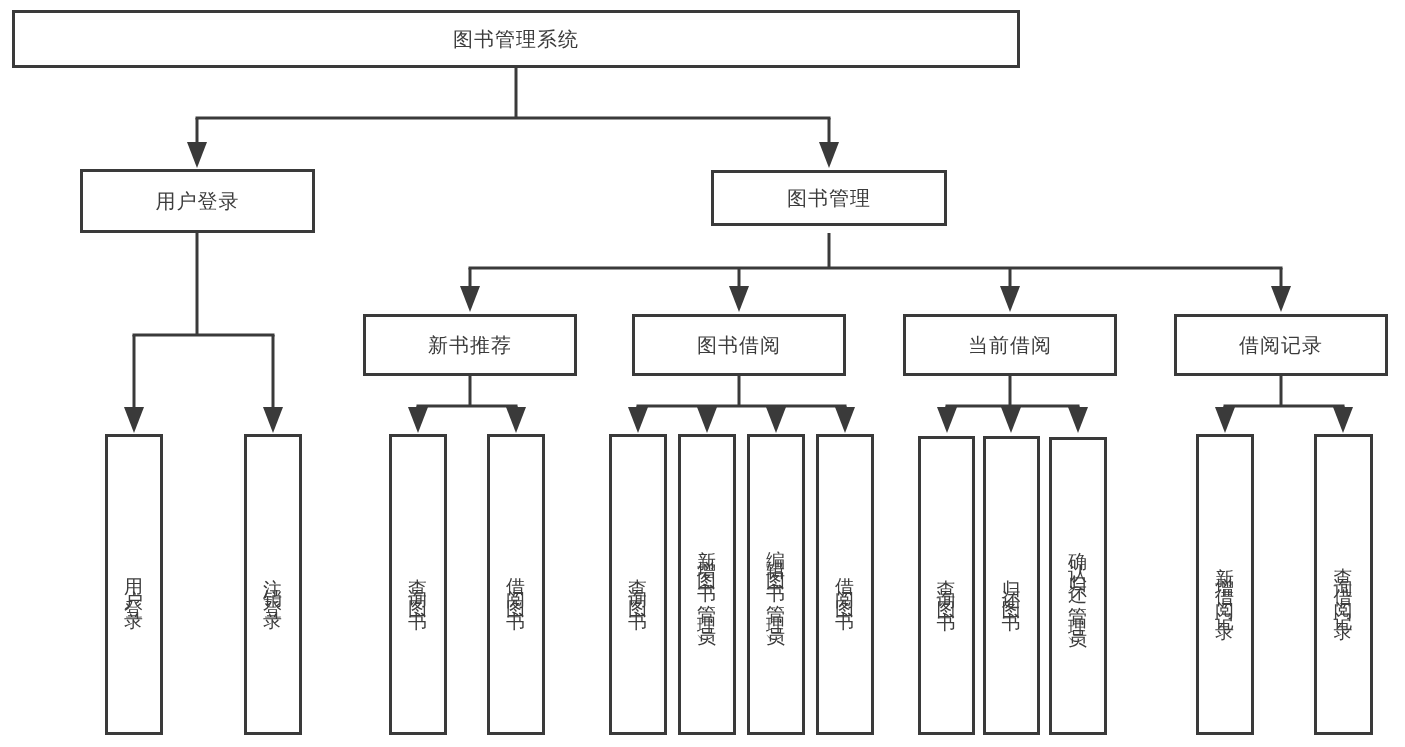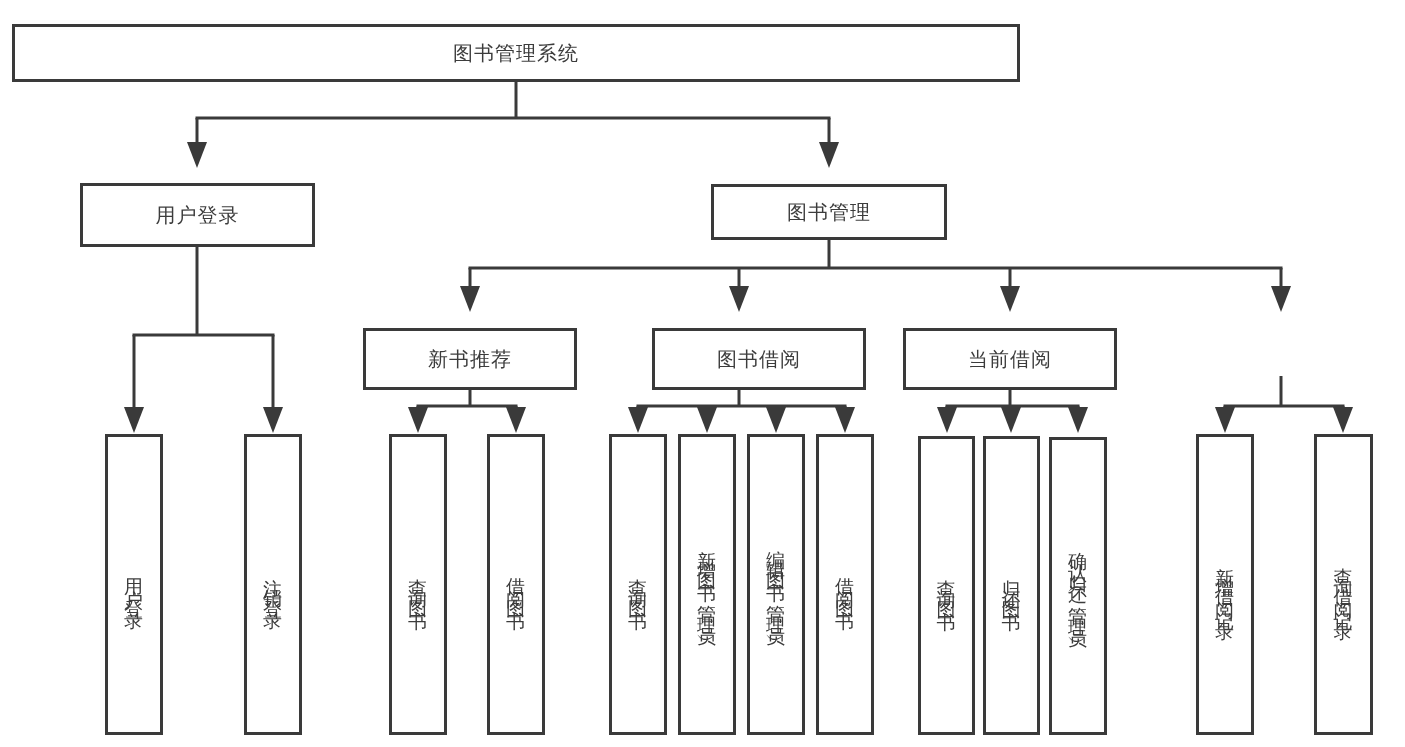--- a/index.html
+++ b/index.html
@@ -21,21 +21,21 @@
     position: absolute;
     box-sizing: border-box;
     background: #ffffff;
     border: 3px solid #3a3a3a;
     color: #3c3c3c;
     display: flex;
     align-items: center;
     justify-content: center;
     z-index: 1;
   }
-  .node.h { font-size: 20px; letter-spacing: 1px; margin-top: 14px; }
+  .node.h { font-size: 20px; letter-spacing: 1px; }
   .node.v { font-size: 19px; }
   .node.v .vtext {
     writing-mode: vertical-rl;
     text-orientation: mixed;
     letter-spacing: 11px;
     line-height: 1;
     white-space: nowrap;
   }
   #watermark {
     position: absolute;
@@ -129,25 +129,28 @@
   <div class="node h" style="left:80px; top:169px; width:235px; height:64px;">
     <span>用户登录</span>
   </div>
   <div class="node h" style="left:711px; top:170px; width:236px; height:56px;">
     <span>图书管理</span>
   </div>
 
   <div class="node h" style="left:363px; top:314px; width:214px; height:62px;">
     <span>新书推荐</span>
   </div>
-  <div class="node h" style="left:652px; top:314px; width:214px; height:62px;">
+  <div class="node h" style="left:632px; top:314px; width:214px; height:62px;">
     <span>图书借阅</span>
   </div>
   <div class="node h" style="left:903px; top:314px; width:214px; height:62px;">
     <span>当前借阅</span>
+  </div>
+  <div class="node h" style="left:1174px; top:314px; width:214px; height:62px;">
+    <span>借阅记录</span>
   </div>
 
   <div class="node v" style="left:105px; top:434px; width:58px; height:301px;">
     <span class="vtext">用户登录</span>
   </div>
   <div class="node v" style="left:244px; top:434px; width:58px; height:301px;">
     <span class="vtext">注销登录</span>
   </div>
 
   <div class="node v" style="left:389px; top:434px; width:58px; height:301px;">

